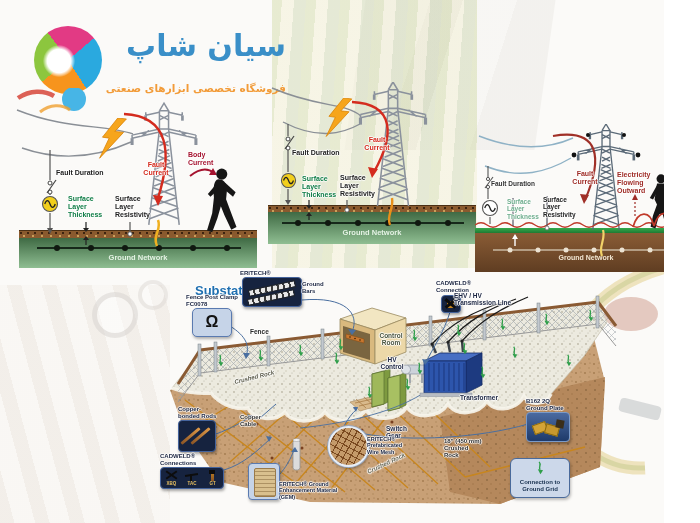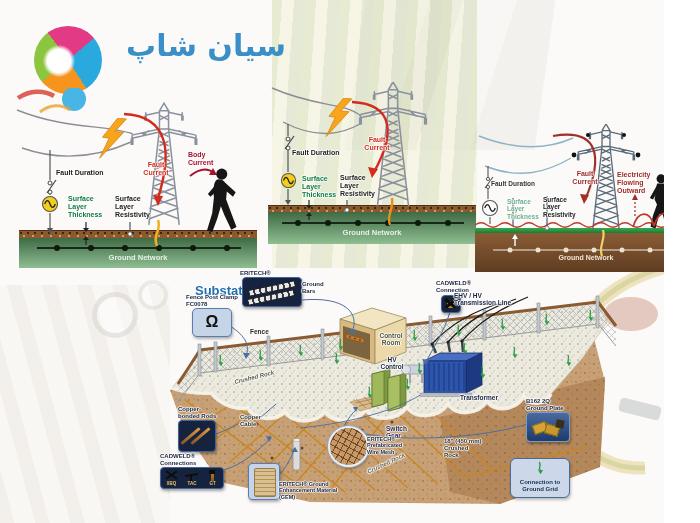--- a/index.html
+++ b/index.html
@@ -116,20 +116,22 @@
     <path d="M145,12 C60,30 20,92 30,152 C36,192 72,218 112,216" fill="none" stroke="#ddc878" stroke-width="13" opacity=".45"></path>
     <path d="M145,12 C60,30 20,92 30,152 C36,192 72,218 112,216" fill="none" stroke="#aab86a" stroke-width="5" opacity=".3"></path>
     <ellipse cx="98" cy="62" rx="27" ry="17" fill="#a84a30" opacity=".28"></ellipse>
     <rect x="86" y="150" width="42" height="14" rx="4" fill="#9aa0a6" opacity=".35" transform="rotate(14 107 157)"></rect>
   </svg>
 
   <div class="abs" style="left:28px;top:20px;width:262px;height:80px;">
     <div class="logo-circle" style="left:6px;top:6px;"></div>
     <div class="abs" style="left:82px;top:8px;width:176px;direction:rtl;text-align:right;font-family:'DejaVu Sans',sans-serif;
          font-size:30px;font-weight:700;color:#3a8fc8;">سیان شاپ</div>
+    <div class="abs" style="left:60px;top:62px;width:198px;direction:rtl;text-align:right;font-family:'DejaVu Sans',sans-serif;
+         font-size:10.5px;font-weight:700;color:#f29b38;">فروشگاه تخصصی ابزارهای صنعتی</div>
   </div>
 
   <div class="abs" style="left:12px;top:88px;width:250px;height:180px;">
     <div class="gravel" style="left:7px;top:142px;width:238px;height:8px;"></div>
     <div class="ground-soil" style="left:7px;top:150px;width:238px;height:30px;">
       <svg width="238" height="30">
         <line x1="18" y1="10" x2="222" y2="10" stroke="#16281a" stroke-width="2"></line>
         <circle cx="38" cy="10" r="3" fill="#101810"></circle>
           <circle cx="72" cy="10" r="3" fill="#101810"></circle>
         <circle cx="106" cy="10" r="3" fill="#101810"></circle>

